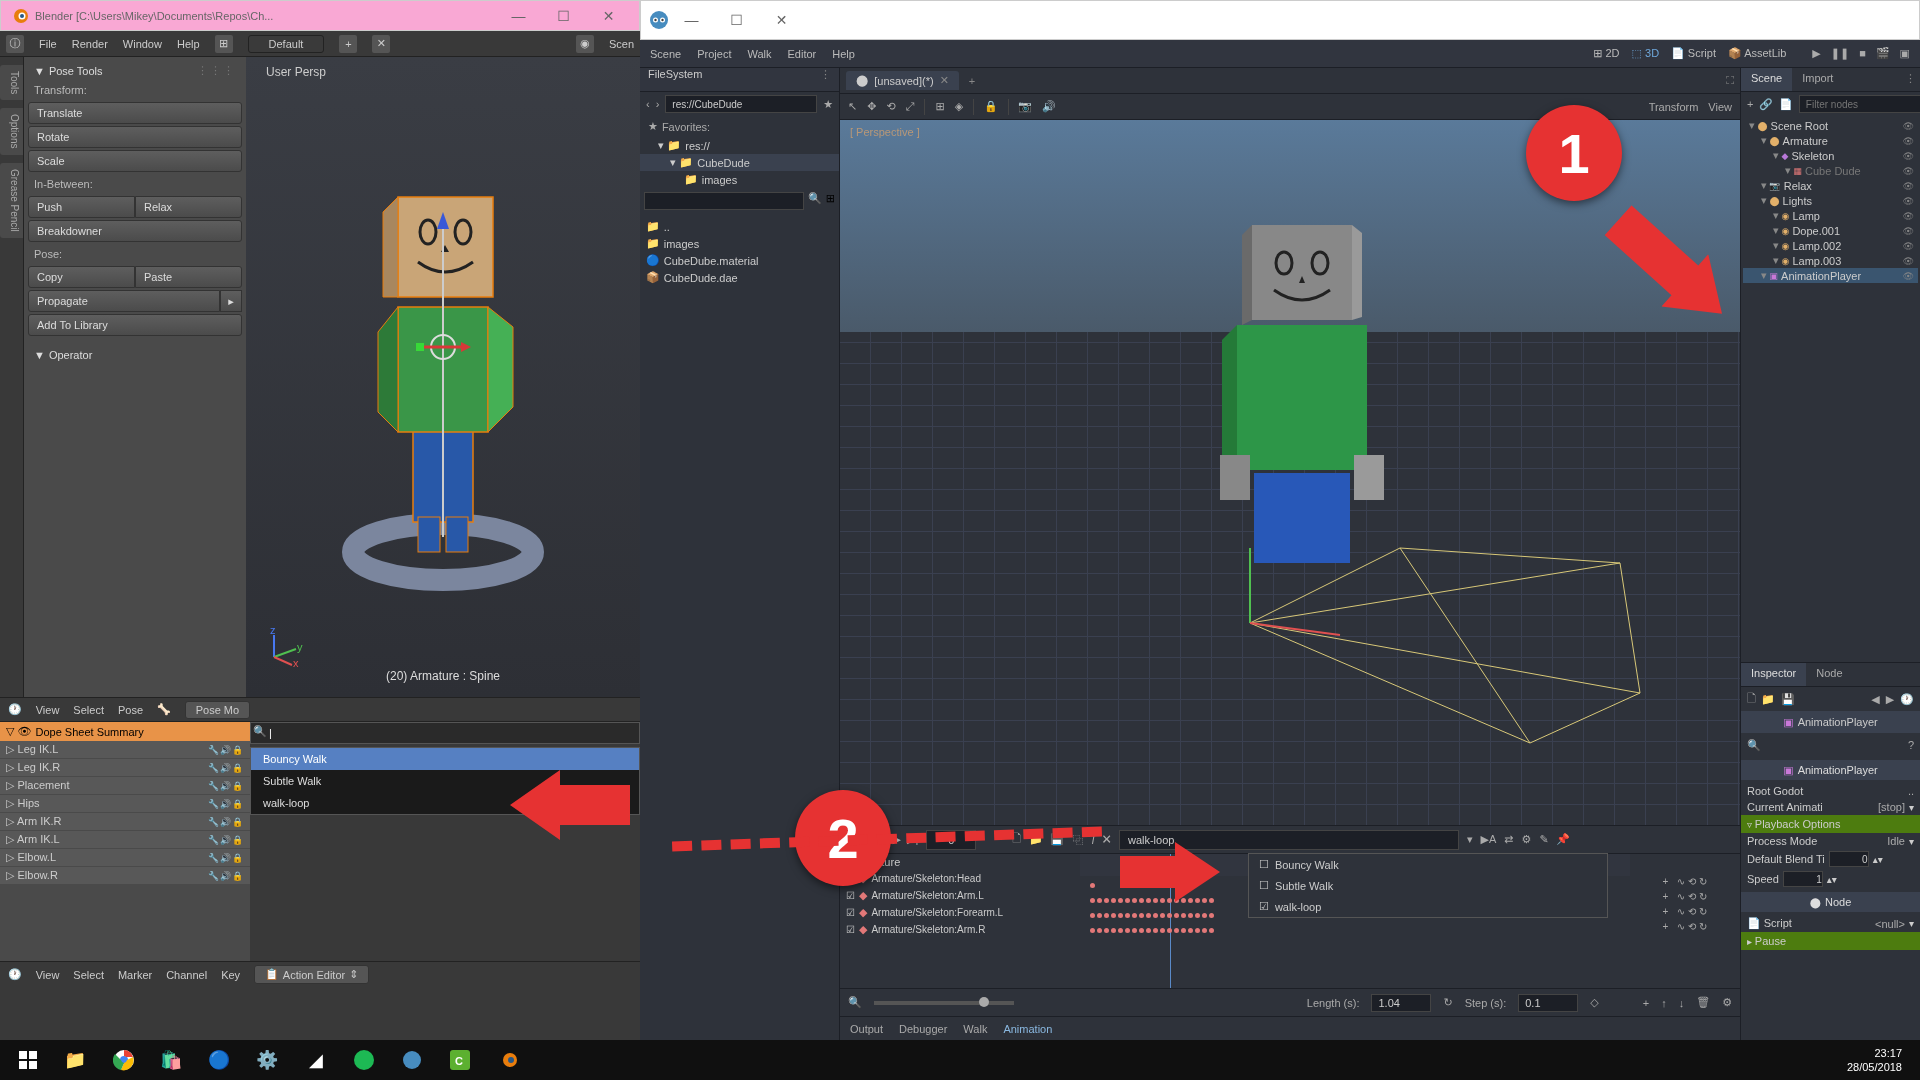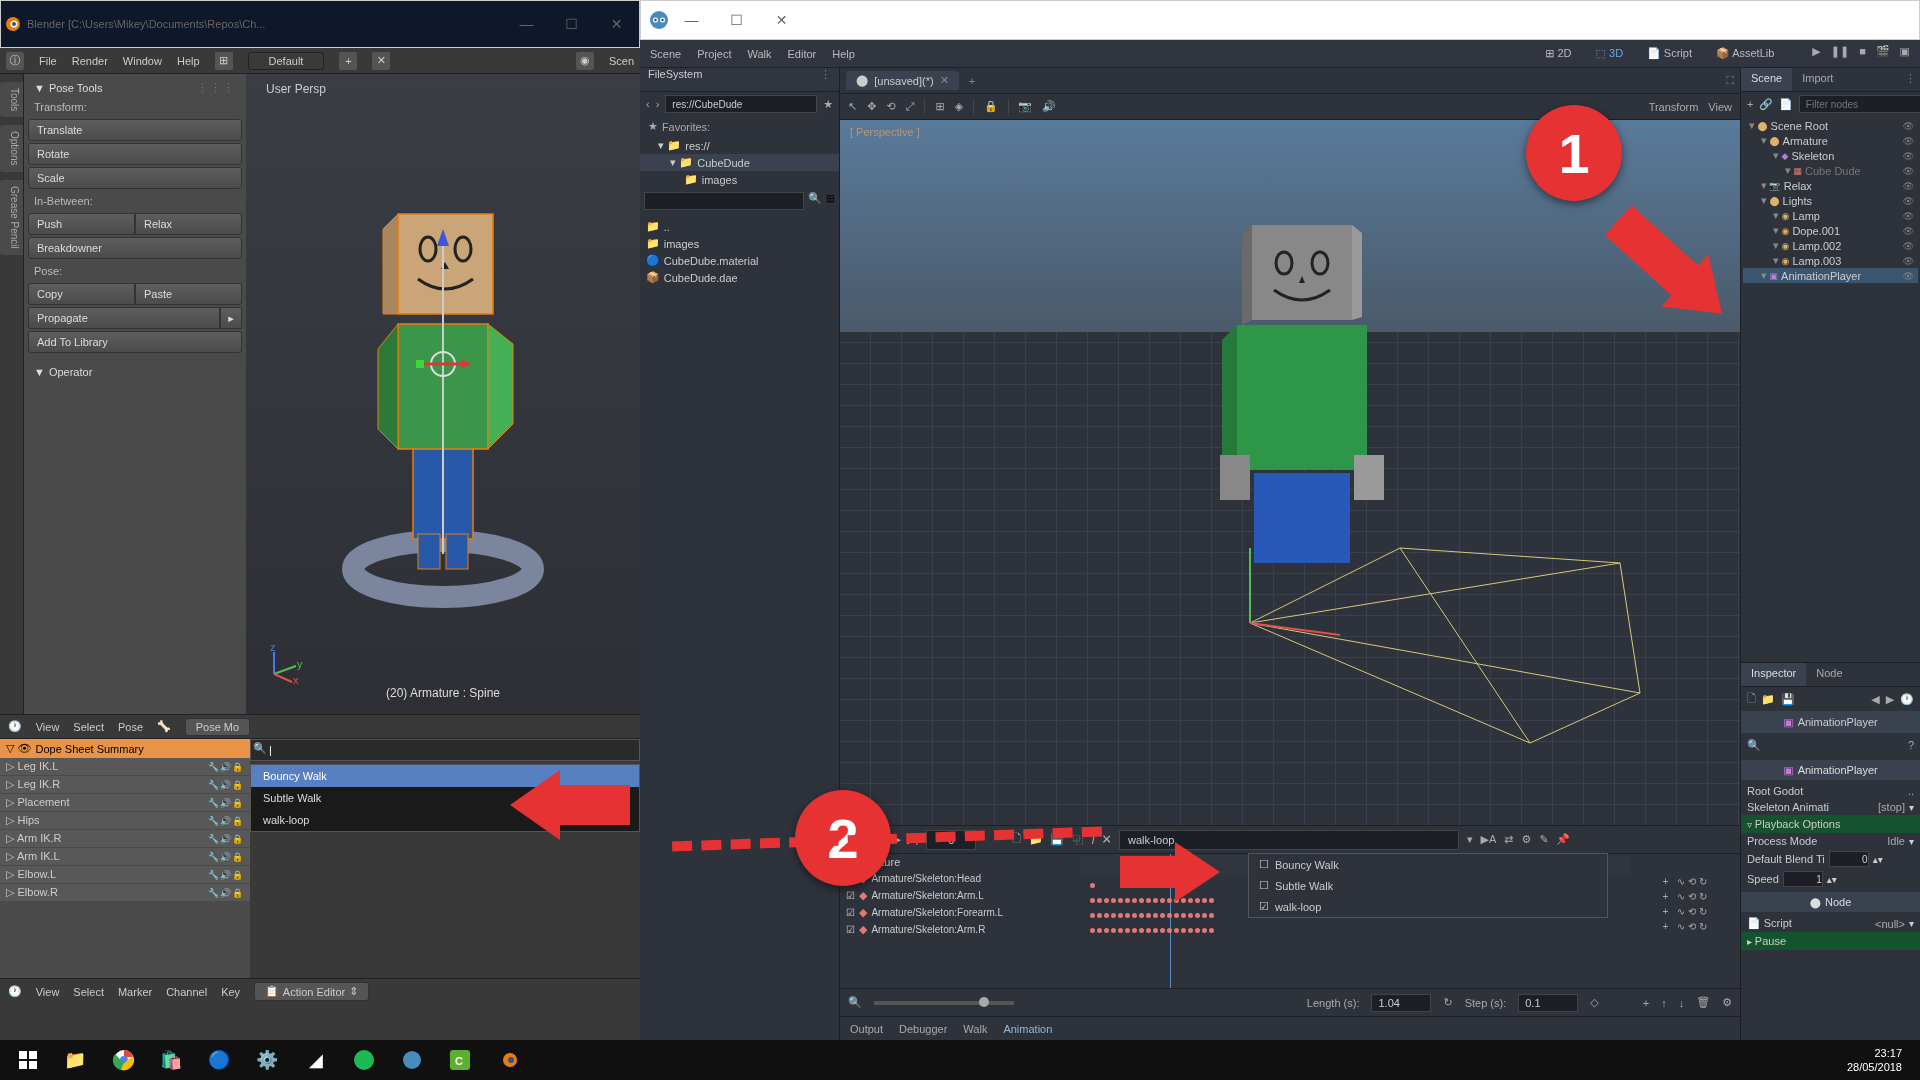--- a/index.html
+++ b/index.html
@@ -1,18 +1,18 @@
 <!DOCTYPE html>
 <html><head>
 <meta charset="utf-8">
 <style>
 *{margin:0;padding:0;box-sizing:border-box;font-family:"Segoe UI",Tahoma,sans-serif;font-size:11px;user-select:none}
 body{width:1920px;height:1080px;background:#000;overflow:hidden;position:relative}
 .blender{position:absolute;left:0;top:0;width:640px;height:1040px;background:#393939}
-.blender-title{height:48px;background:#0f172a;display:flex;align-items:center;padding:0 0;border:1px solid #ccc}
+.blender-title{height:31px;background:#f9a8d4;display:flex;align-items:center;padding:0 8px;border:1px solid #ccc}
 .blender-title svg{margin-right:6px}
 .blender-title span{color:#666;flex:1}
 .win-btns{display:flex}
 .win-btns div{width:45px;height:30px;display:flex;align-items:center;justify-content:center;color:#666;font-size:14px}
 .blender-menubar{height:26px;background:#393939;display:flex;align-items:center;padding:0 6px;color:#ccc;gap:15px;border-bottom:1px solid #222}
 .blender-menubar .iconbtn{width:18px;height:18px;background:#555;border-radius:2px;display:flex;align-items:center;justify-content:center}
 .blender-menubar .spacer{flex:1}
 .layout-select{background:#3a3a3a;border:1px solid #222;padding:2px 20px;border-radius:3px;color:#ccc}
 .blender-main{display:flex;height:640px}
 .side-tab{width:24px;background:#393939;writing-mode:vertical-rl;display:flex;color:#aaa;border-right:1px solid #222;padding-top:8px;gap:8px}
@@ -47,21 +47,21 @@
 .search-icon{position:absolute;left:3px;top:3px;color:#888}
 .action-list{position:absolute;top:25px;left:0;right:0;background:#1a1a1a;border:1px solid #555}
 .action-item{padding:5px 12px;color:#ddd}
 .action-item.sel{background:#5680c2;color:#fff}
 .ds-bottom{height:26px;display:flex;align-items:center;gap:14px;padding:0 8px;color:#ccc;background:#393939;border-top:1px solid #222}
 .action-editor-btn{background:#555;padding:2px 10px;border-radius:3px;border:1px solid #333;display:flex;align-items:center;gap:4px}
 .godot{position:absolute;left:640px;top:0;width:1280px;height:1040px;background:#2e323a}
 .godot-title{height:40px;background:#fff;display:flex;align-items:center;padding:0 8px;border:1px solid #ccc}
 .godot-title span{color:#333;flex:1;margin-left:6px}
 .godot-menubar{height:28px;background:#31353f;display:flex;align-items:center;padding:0 10px;color:#bbb;gap:16px;border-bottom:1px solid #1c1f26}
-.godot-menubar .right{margin-left:auto;display:flex;gap:12px;align-items:flex-start}
+.godot-menubar .right{margin-left:auto;display:flex;align-items:center}
 .godot-menubar .mode-btn{padding:2px 6px}
 .godot-menubar .mode-btn.active{color:#6fa8dc}
 .godot-menubar .play-btns{display:flex;gap:10px;margin-left:20px;color:#aaa}
 .godot-body{display:flex;height:972px}
 .godot-left{width:200px;background:#2e323a;border-right:1px solid #1c1f26;display:flex;flex-direction:column}
 .dock-tab{height:24px;background:#31353f;display:flex;align-items:flex-start;padding:0 8px;color:#ccc;border-bottom:1px solid #1c1f26}
 .dock-tab .x{margin-left:auto;color:#888}
 .path-bar{height:24px;display:flex;align-items:center;gap:6px;padding:0 6px;color:#aaa}
 .path-bar input{flex:1;background:#1c1f26;border:1px solid #444;color:#ccc;padding:2px 6px;height:18px;font-size:10px}
 .fav-label{padding:4px 8px;color:#aaa;display:flex;align-items:center;gap:4px}
@@ -116,21 +116,21 @@
 .node-row .eye{margin-left:auto;color:#888;font-size:9px}
 .node-row .n-icon{font-size:9px}
 .node-row .grey{color:#777}
 .inspector{flex:1;border-top:1px solid #1c1f26;display:flex;flex-direction:column}
 .insp-head{height:24px;display:flex;align-items:center;padding:0 6px;color:#aaa;gap:6px}
 .insp-class-bar{height:22px;background:#3a414f;display:flex;align-items:center;justify-content:center;color:#ccc;gap:4px;font-size:10px}
 .insp-class-hdr{height:20px;background:#3a414f;display:flex;align-items:center;justify-content:center;color:#ddd;gap:4px;font-size:10px;margin:3px 0}
 .prop-row{padding:2px 6px;color:#ccc;display:flex;align-items:center;gap:4px;font-size:10px}
 .prop-row .val{margin-left:auto;color:#aaa}
 .prop-row input{background:#1c1f26;border:1px solid #444;color:#ccc;width:40px;height:16px;font-size:10px;text-align:right}
-.prop-section{background:#14532d;padding:3px 6px;color:#ccc;font-size:10px}
+.prop-section{background:#4d7c0f;padding:3px 6px;color:#ccc;font-size:10px}
 .taskbar{position:absolute;bottom:0;left:0;right:0;height:40px;background:#101010;display:flex;align-items:center;padding:0 4px}
 .taskbar .tb-icon{width:48px;height:40px;display:flex;align-items:center;justify-content:center;color:#fff;font-size:18px}
 .taskbar .clock{margin-left:auto;color:#fff;text-align:right;padding-right:14px;font-size:11px;line-height:1.3}
 .callout{position:absolute;width:96px;height:96px;background:#e63232;border-radius:50%;display:flex;align-items:center;justify-content:center;color:#fff;font-size:56px;font-weight:bold;box-shadow:0 3px 8px rgba(0,0,0,0.5)}
 .arrow1{position:absolute;left:1600px;top:232px;transform:rotate(42deg)}
 .arrow2a{position:absolute;left:510px;top:770px;transform:rotate(180deg)}
 .arrow2b{position:absolute;left:1120px;top:842px;transform:rotate(0deg)}
 .dashed{position:absolute;left:672px;top:834px;width:430px;height:0;border-top:10px dashed #e63232;transform:rotate(-2deg)}
 </style>
 </head>
@@ -687,21 +687,21 @@
             <span>?</span>
           </div>
         <div class="insp-class-hdr">
             <span style="color:#c878d8">▣</span> 
             <span>AnimationPlayer</span>
           </div>
         <div class="prop-row">
             <span>Root Godot</span>
             <span class="val">..</span>
           </div>
-        <div class="prop-row"><span>Skeleton Animati</span><span class="val">[stop]</span> ▾</div>
+        <div class="prop-row"><span>Current Animati</span><span class="val">[stop]</span> ▾</div>
         <div class="prop-section">▿ <span>Playback Options</span></div>
         <div class="prop-row"><span>Process Mode</span><span class="val">Idle</span> ▾</div>
         <div class="prop-row"><span>Default Blend Ti</span><input value="0" style=""> ▴▾</div>
         <div class="prop-row"><span>Speed</span><input value="1" style=""> ▴▾</div>
         <div class="insp-class-hdr">⬤ <span>Node</span></div>
         <div class="prop-row"><span>📄 <span>Script</span></span><span class="val">&lt;null&gt;</span> ▾</div>
         <div class="prop-section">▸ <span>Pause</span></div>
       </div>
     </div>
   </div>

